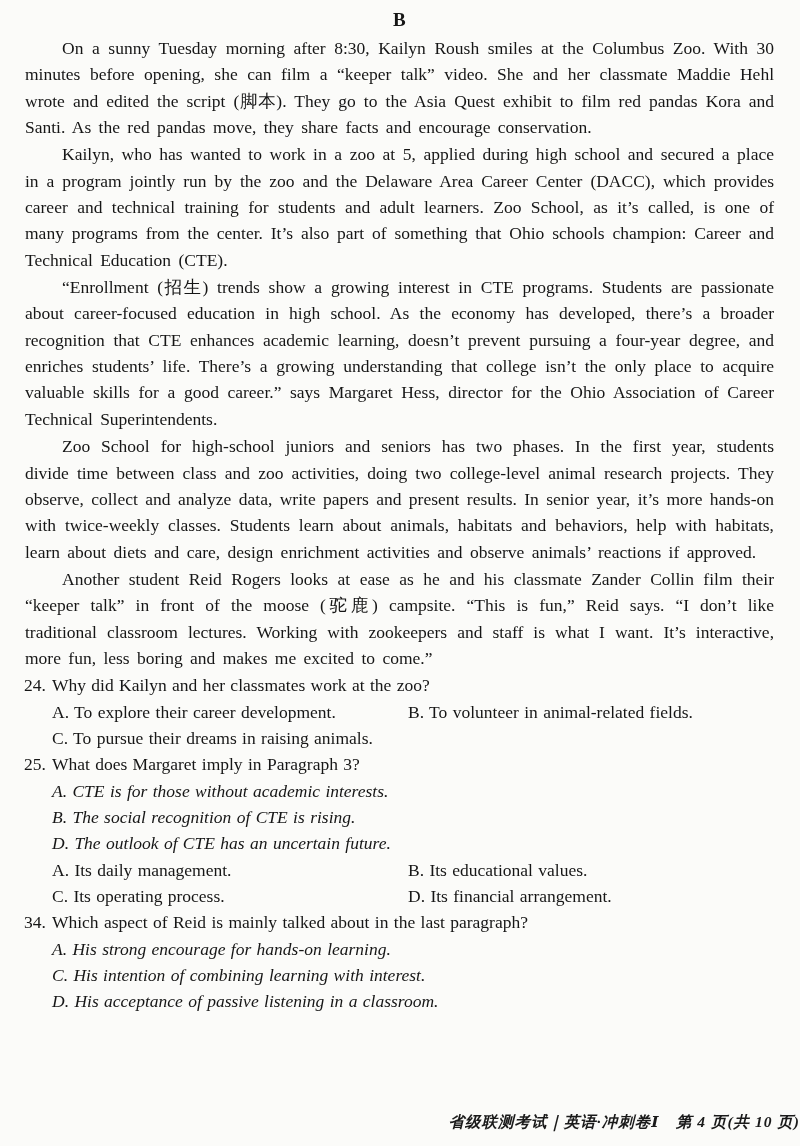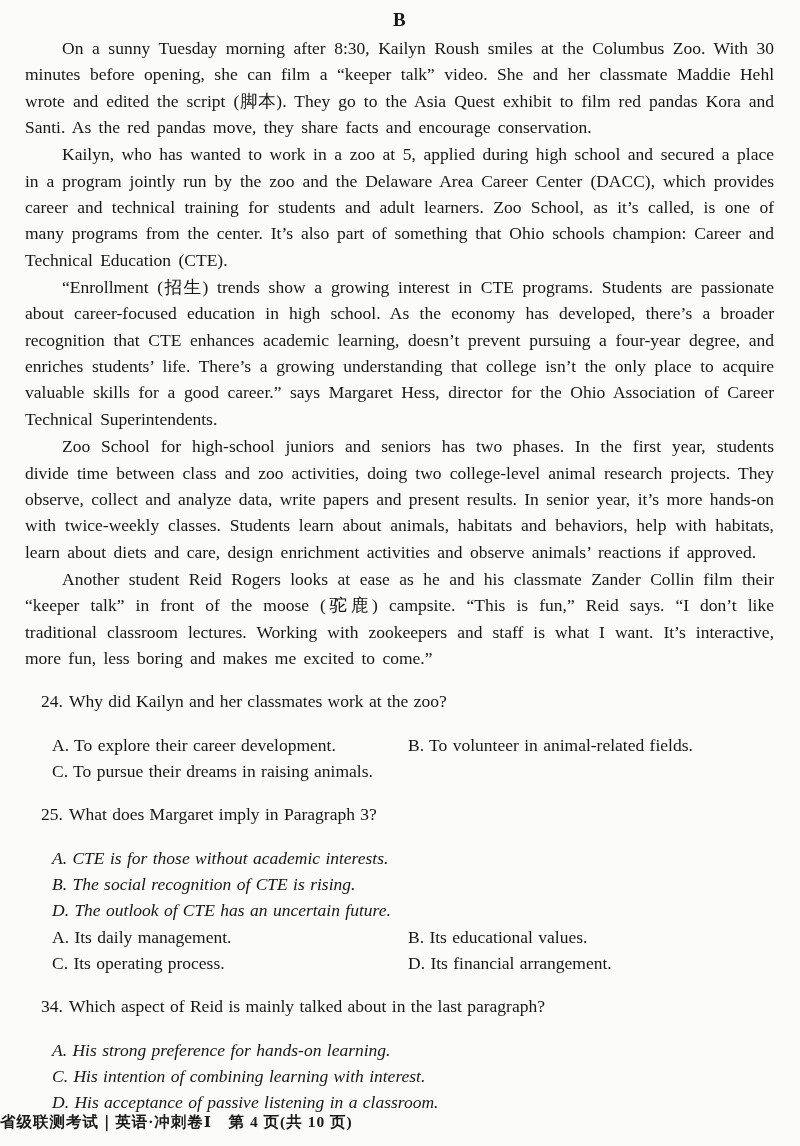--- a/index.html
+++ b/index.html
@@ -32,21 +32,21 @@
     font-size: 17.5px;
     line-height: 26.35px;
     text-align: justify;
     text-indent: 37px;
     word-spacing: 3px;
   }
   .q-block {
     margin: 0;
   }
   .q-line {
-    margin: 17px;
+    margin: 0;
     font-size: 17.5px;
     line-height: 26.35px;
     word-spacing: 1px;
   }
   .q-num {
     margin-right: 6px;
   }
   .opt-grid {
     display: grid;
     grid-template-columns: 356px 1fr;
@@ -64,25 +64,26 @@
   }
   .opt {
     display: block;
     white-space: nowrap;
   }
   .footer {
     position: absolute;
     left: 0;
     bottom: 13px;
     width: 100%;
-    text-align: left;
+    text-align: right;
     font-weight: bold;
     font-size: 15.5px;
     letter-spacing: 1px;
     color: #1a1a1a;
+    font-style: italic;
   }
 </style>
 </head>
 <body>
 
 <div class="page">
   <div class="content">
 
     <div class="section-label">B</div>
 
@@ -115,21 +116,21 @@
         <span class="opt">A. Its daily management.</span>
         <span class="opt">B. Its educational values.</span>
         <span class="opt">C. Its operating process.</span>
         <span class="opt">D. Its financial arrangement.</span>
       </div>
     </div>
 
     <div class="q-block">
       <p class="q-line"><span class="q-num">34.</span><span>Which aspect of Reid is mainly talked about in the last paragraph?</span></p>
       <div class="opt-list">
-        <span class="opt">A. His strong preference for hands-on learning.</span>
+        <span class="opt">A. His strong encourage for hands-on learning.</span>
         <span class="opt">C. His intention of combining learning with interest.</span>
         <span class="opt">D. His acceptance of passive listening in a classroom.</span>
       </div>
     </div>
 
   </div>
 
   <div class="footer">省级联测考试｜英语·冲刺卷Ⅰ　第 4 页(共 10 页)</div>
 </div>
 

